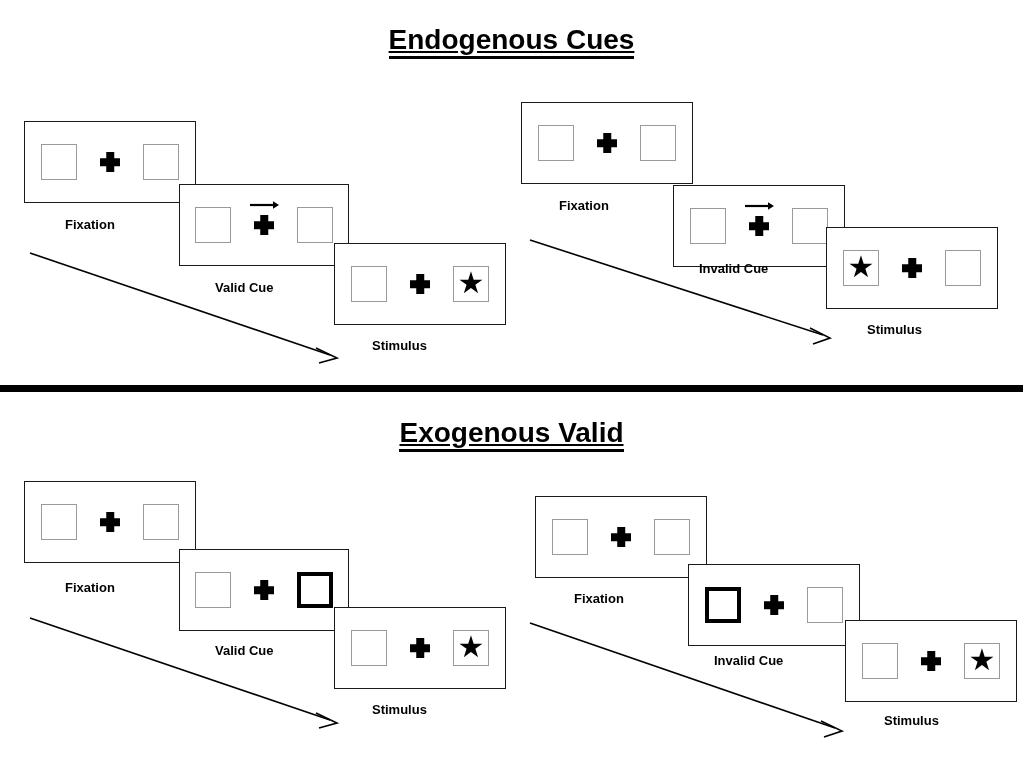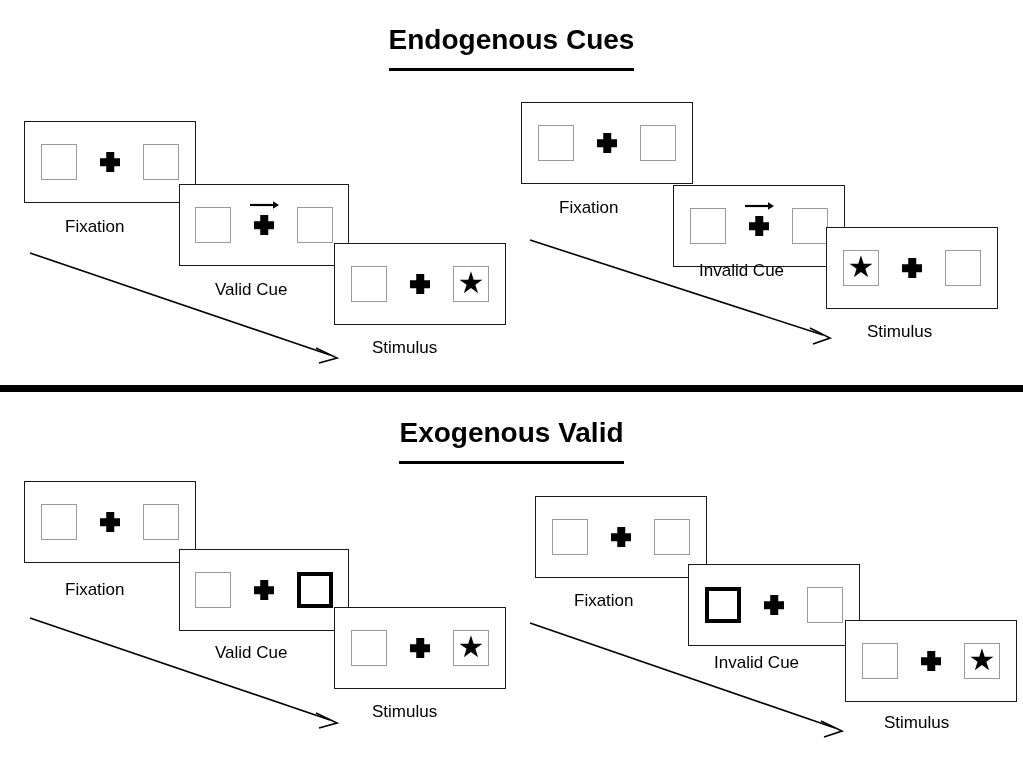--- a/index.html
+++ b/index.html
@@ -21,21 +21,22 @@
     position: absolute;
     width: 100%;
     text-align: center;
     font-weight: bold;
     font-size: 28px;
     letter-spacing: 0px;
     color: #000;
   }
   .section-title span {
     border-bottom: 3px solid #000;
-    padding-bottom: 13px;
+    padding-bottom: 1px;
+    text-decoration: underline;
   }
 
   
   .divider {
     position: absolute;
     left: 0;
     width: 1023px;
     height: 7px;
     background: #000000;
   }
@@ -113,22 +114,22 @@
     transform: translateX(-50%);
     top: -16px;
     width: 30px;
     height: 12px;
     overflow: visible;
   }
 
   
   .caption {
     position: absolute;
-    font-weight: normal;
-    font-size: 17px;
+    font-weight: bold;
+    font-size: 13px;
     white-space: nowrap;
     color: #000;
   }
 
   
   .flow-arrow {
     position: absolute;
     overflow: visible;
     pointer-events: none;
   }

